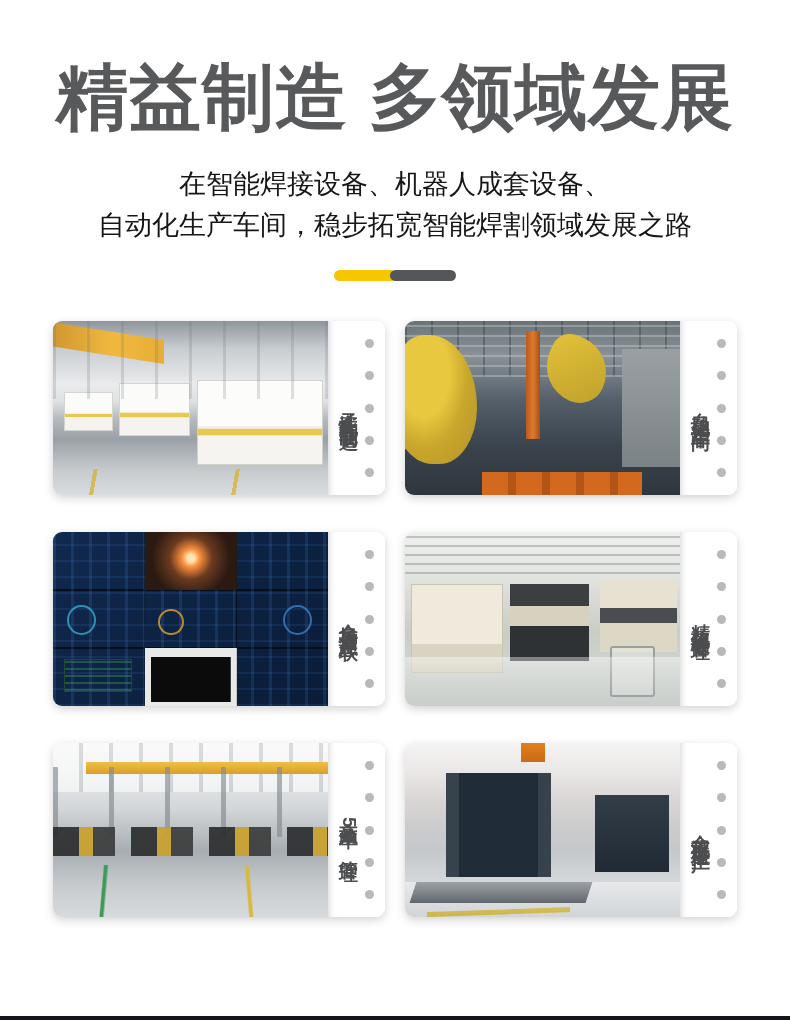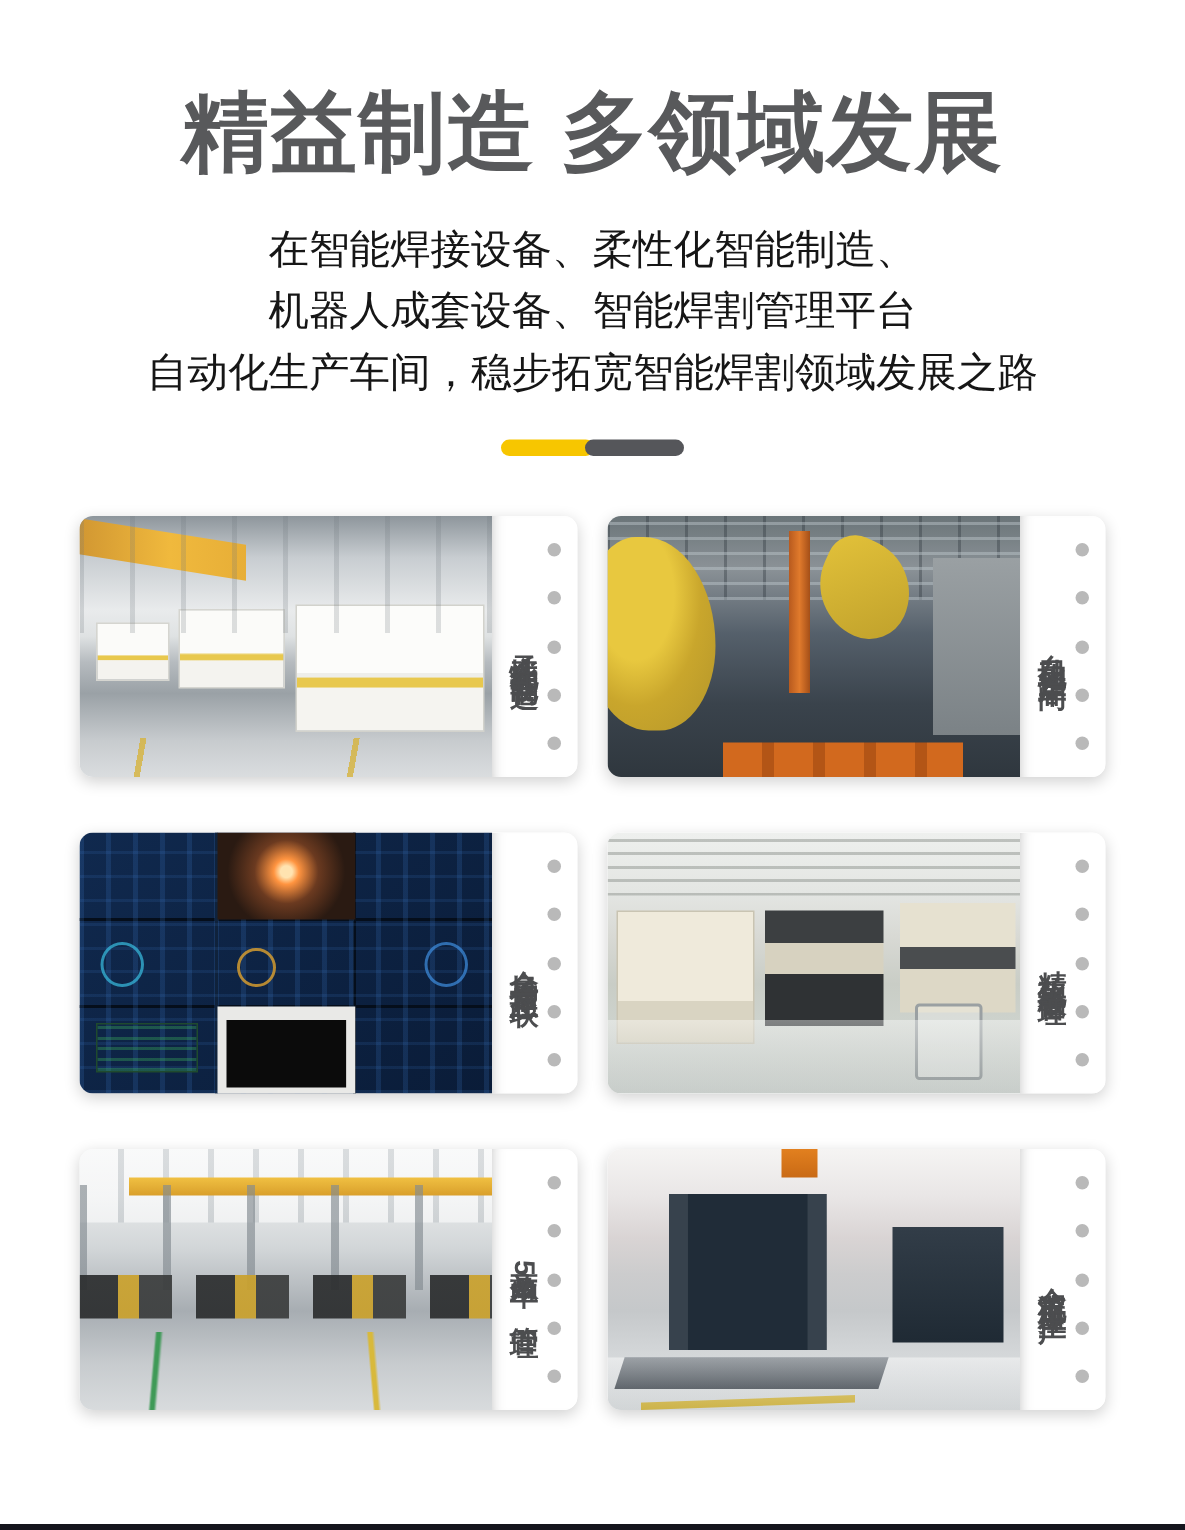--- a/index.html
+++ b/index.html
@@ -1,18 +1,18 @@
 <!DOCTYPE html>
 <html><head>
 <meta charset="utf-8">
 <style>
   html,body{margin:0;padding:0;background:#fff;}
   .page{width:790px;height:1020px;position:relative;background:#fff;overflow:hidden;
         font-family:"Liberation Sans","DejaVu Sans",sans-serif;display:flex;flex-direction:column;}
-  .title{margin-top:50px;text-align:center;font-size:58px;font-weight:900;color:#58595b;letter-spacing:1px;}
+  .title{margin-top:50px;text-align:center;font-size:72px;font-weight:900;color:#58595b;letter-spacing:1px;}
   .subtitle{margin-top:18px;text-align:center;font-size:27px;line-height:41px;color:#161616;}
   .divider{margin:24px auto 0;display:flex;align-items:center;}
   .div-left{width:62px;height:11px;border-radius:6px;}
   .div-right{width:66px;height:11px;border-radius:6px;margin-left:-6px;}
   .grid{margin:40px 53px 0;display:grid;grid-template-columns:1fr 1fr;column-gap:20px;row-gap:37px;}
   .card{height:174px;border-radius:9px;overflow:hidden;background:#fff;display:flex;
         box-shadow:0 3px 10px rgba(0,0,0,.18);}
   .photo{position:relative;flex:1;overflow:hidden;}
   .photo span{position:absolute;display:block;}
   .panel{width:57px;background:#fff;display:flex;align-items:center;justify-content:center;gap:6px;
@@ -112,22 +112,21 @@
      background:linear-gradient(90deg,transparent 0 8%,#d8b93c 8% 60%,transparent 60%);}
 </style>
 </head>
 <body>
 
 <div class="page">
 
   <div class="title" style="color: rgb(88, 89, 91);">精益制造 多领域发展</div>
 
   <div class="subtitle">
-    <div>在智能焊接设备、柔性化智能制造、</div>
-    <div>机器人成套设备、智能焊割管理平台</div>
+    <div>在智能焊接设备、机器人成套设备、</div>
     <div>自动化生产车间，稳步拓宽智能焊割领域发展之路</div>
   </div>
 
   <div class="divider">
     <div class="div-left" style="background: rgb(247, 198, 0);"></div>
     <div class="div-right" style="background: rgb(85, 86, 90);"></div>
   </div>
 
   <div class="grid" id="grid">
   <div class="card">

